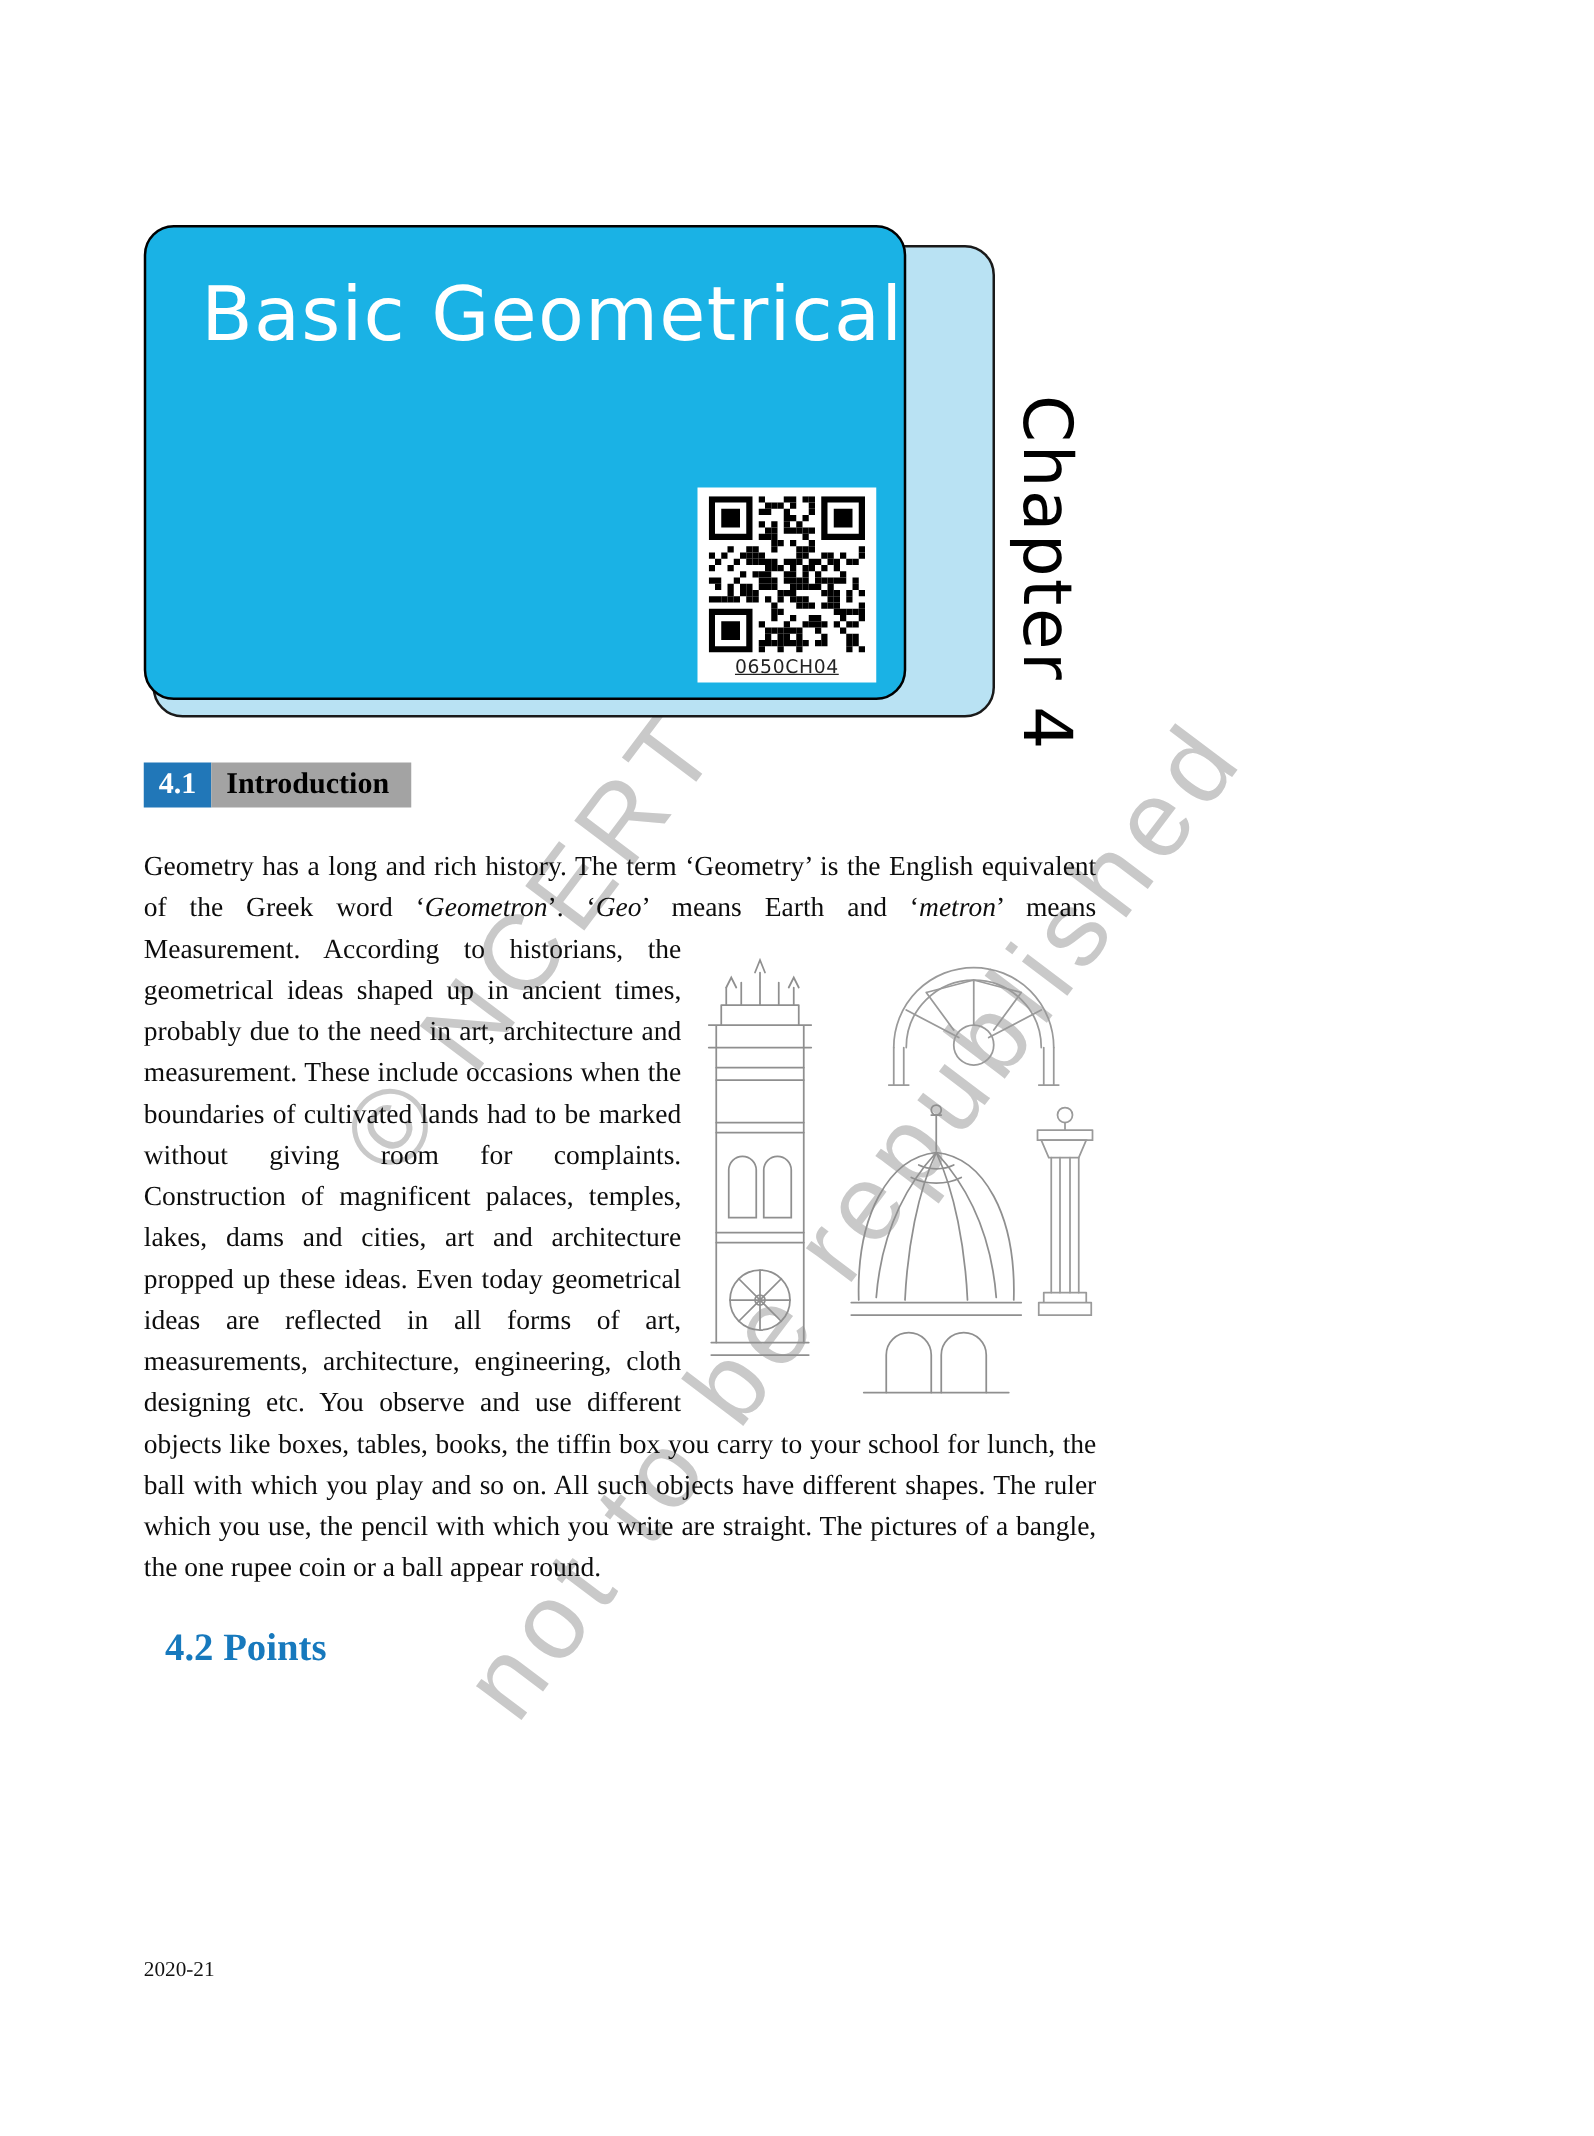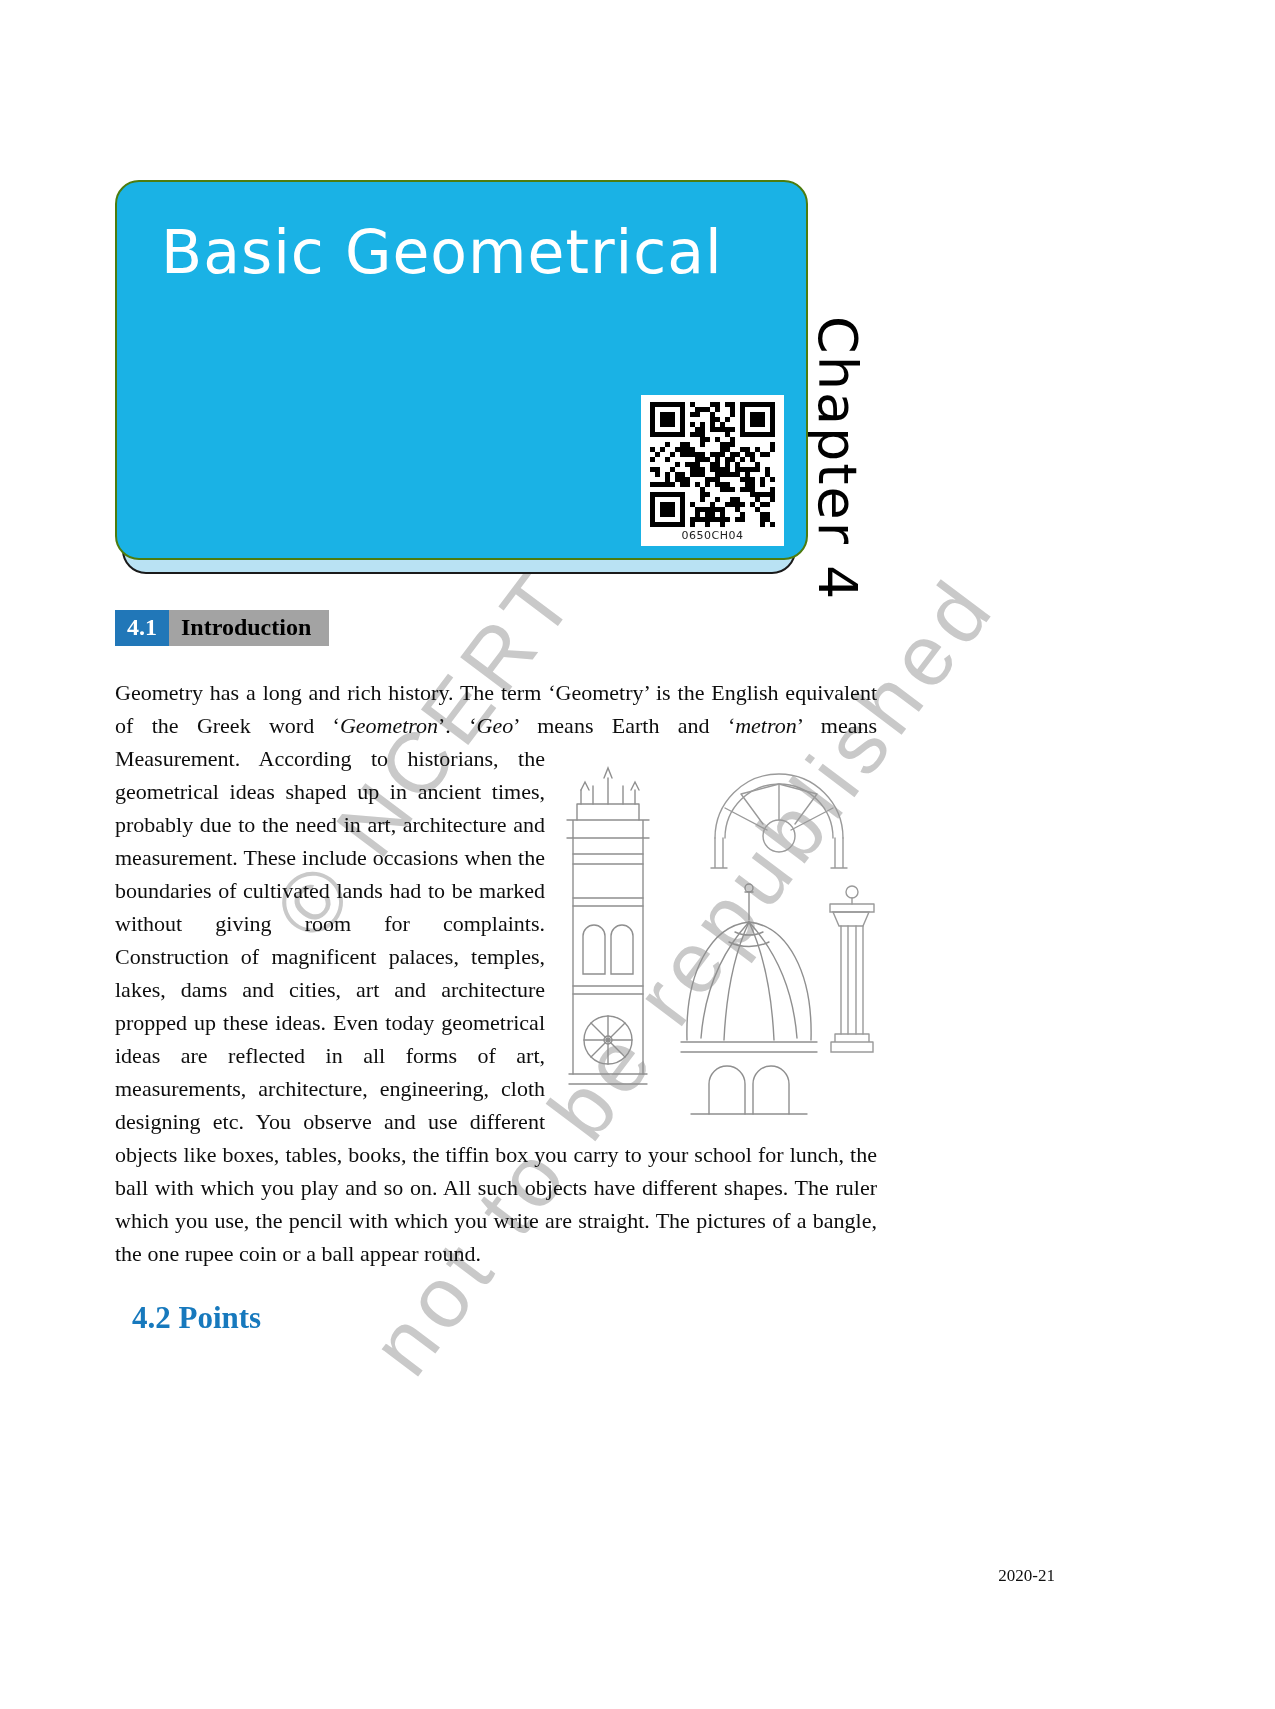--- a/index.html
+++ b/index.html
@@ -23,37 +23,37 @@
   .wm-line1 { padding-left:400px; }
   .wm-line2 { padding-left:110px; }
 
   
   .banner-wrap { position:absolute; left:115px; top:180px; z-index:3; width:690px; height:402px; }
   .banner-shadow {
     position:absolute; left:7px; top:16px; width:674px; height:378px;
     background:#b9e2f3; border:2px solid #1a1a1a; border-radius:24px;
   }
   .banner {
-    position:absolute; left:0; top:0; width:693px; height:380px;
-    background:#1ab2e5; border:2px solid #4d7c0f; border-radius:24px;
+    position:absolute; left:0; top:0; width:610px; height:380px;
+    background:#1ab2e5; border:2px solid #000000; border-radius:24px;
     overflow:hidden;
   }
   .banner-title {
     padding:22px 0 0 44px;
     font-family:"DejaVu Sans", sans-serif;
     font-size:60px; line-height:1.6; color:#ffffff; letter-spacing:1px;
   }
   .qr-block {
     position:absolute; right:22px; bottom:12px;
     background:#ffffff; padding:7px 9px 4px; text-align:center;
   }
   .qr-code svg { display:block; background:#fff; }
   .qr-caption {
-    font-family:"DejaVu Sans", sans-serif; font-size:11px; color:#222;
-    margin-top:2px; letter-spacing:0.5px;
+    font-family:"DejaVu Sans", sans-serif; font-size:15px; color:#222;
+    margin-top:2px; letter-spacing:0.5px;text-decoration:underline;
   }
   .chapter-label {
     position:absolute; left:806px; top:316px; z-index:3;
     writing-mode:vertical-rl; text-orientation:mixed;
     font-family:"DejaVu Sans", sans-serif; font-size:54px; color:#000;
     letter-spacing:2px;
   }
 
   
   .content { position:absolute; left:115px; top:610px; width:762px; z-index:2; }
@@ -78,21 +78,21 @@
   }
   .illustration-float svg { display:block; width:318px; height:382px; }
 
   .sub-heading {
     color:#1779bd; font-size:31px; font-weight:bold;
     margin:30px 17px 20px; font-family:"Liberation Serif", serif;
   }
 
   .footer {
     position:absolute; left:115px; top:1566px; width:940px;
-    text-align:right; font-size:17px; z-index:2; color:#111;
+    text-align:left; font-size:17px; z-index:2; color:#111;
   }
 </style>
 </head>
 <body>
 
 <div class="page">
 
   <div class="watermark">
     <div class="wm-inner">
       <div class="wm-line1">© NCERT</div>

